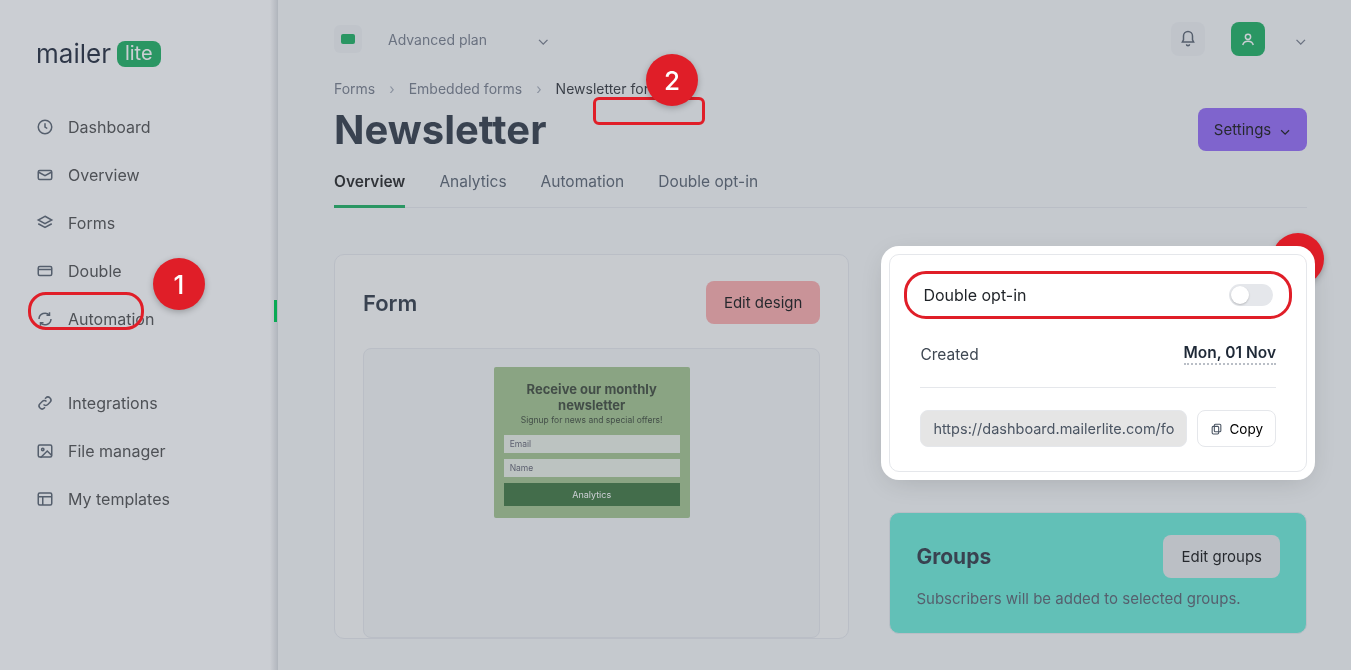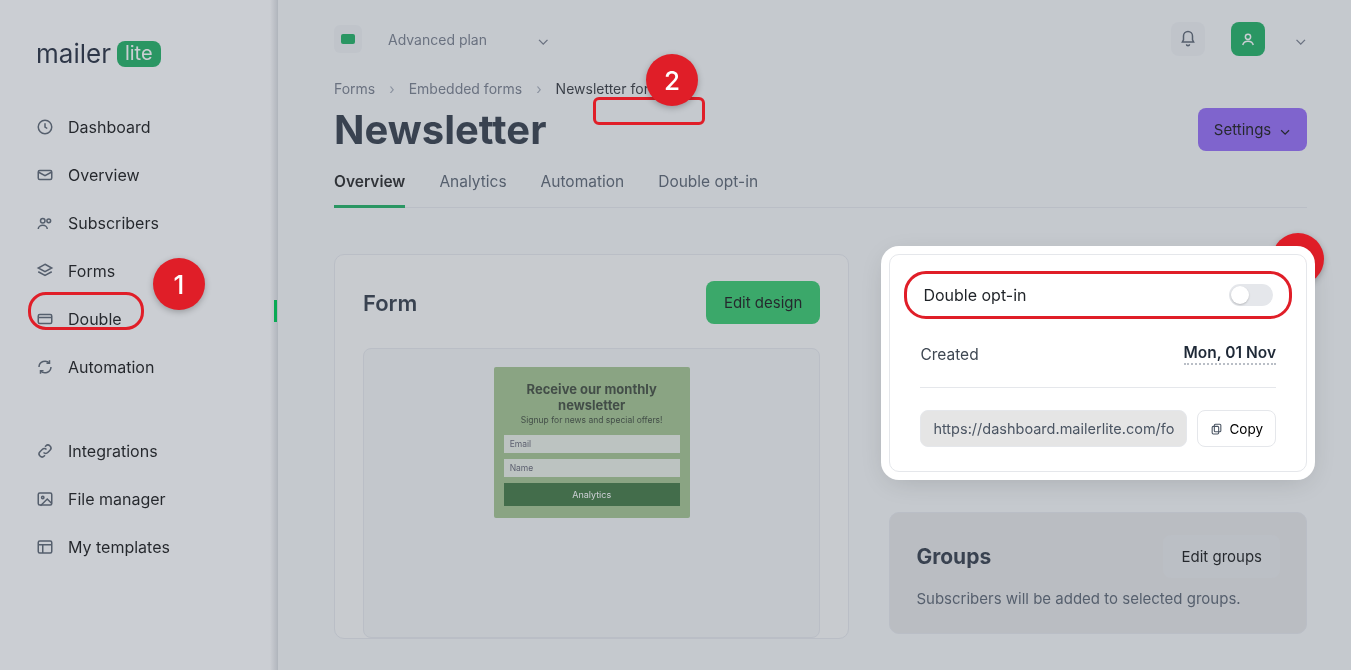--- a/index.html
+++ b/index.html
@@ -18,21 +18,21 @@
 
   
   #dim{position:absolute;inset:0;background:var(--dim);pointer-events:none;z-index:50}
 
   
   aside{position:absolute;left:0;top:0;width:278px;height:670px;background:#ffffff;border-right:1px solid var(--line)}
   aside::after{content:"";position:absolute;right:-1px;top:0;bottom:0;width:8px;background:linear-gradient(to left,#d7d9dd,transparent)}
   .logo{display:flex;align-items:center;gap:6px;padding:38px 0 34px 36px;font-weight:400;font-size:26px;color:#0f172a}
   .logo .lite{background:var(--green);color:#fff;padding:2px 8px 4px;border-radius:8px;font-size:20px;line-height:1}
   .nav{display:flex;flex-direction:column;gap:0;padding:0 18px}
-  .nav-item{display:flex;align-items:center;gap:14px;padding:14px 18px;border-radius:12px;font-size:16px;color:#000000;cursor:pointer}
+  .nav-item{display:flex;align-items:center;gap:14px;padding:14px 18px;border-radius:12px;font-size:16px;color:#404040;cursor:pointer}
   .nav-item svg{width:18px;height:18px;flex:0 0 18px;stroke:#4b5563;stroke-width:2;fill:none}
   .nav-gap{height:36px}
   .forms-highlight{position:absolute;left:28px;top:292px;width:116px;height:38px;border:3px solid var(--red);border-radius:18px;z-index:60;pointer-events:none}
   .active-bar{position:absolute;right:0;top:300px;width:3px;height:22px;background:var(--green);z-index:60}
 
   
   main{position:absolute;left:278px;right:0;top:0;height:670px;padding:22px 44px 0 56px;overflow:hidden}
   .topbar{display:flex;align-items:center;gap:26px;margin-bottom:24px}
   .plan-chip{width:28px;height:28px;border-radius:6px;background:#eef0f2;display:flex;align-items:center;justify-content:center}
   .plan-chip span{width:14px;height:10px;background:var(--green);border-radius:2px;display:block}
@@ -55,21 +55,21 @@
 
   .tabs{display:flex;gap:34px;border-bottom:1px solid var(--line);margin-bottom:46px}
   .tab{padding:8px 0 14px;font-size:15.5px;cursor:pointer;color:#4b5563}
   .tab.active{color:#111;font-weight:600;border-bottom:3px solid var(--green);margin-bottom:-1px}
 
   .content{display:flex;gap:40px;align-items:flex-start}
 
   .form-card{width:552px;border:1px solid var(--line);border-radius:10px;padding:26px 28px 0;background:#fafaf9}
   .form-card .head{display:flex;align-items:center;margin-bottom:24px}
   .form-card h3{margin:0;font-size:22px;font-weight:600;flex:1}
-  .edit-btn{background:#22c55e;border:none;border-radius:8px;padding:12px 18px;font-size:15px;cursor:pointer}
+  .edit-btn{background:#fca5a5;border:none;border-radius:8px;padding:12px 18px;font-size:15px;cursor:pointer}
   .preview-box{height:290px;border:1px solid var(--line);border-radius:8px;display:flex;align-items:flex-start;justify-content:center;padding-top:18px;background:#f3f4f4}
   .newsletter{width:196px;background:#9bbf84;border-radius:2px;padding:14px 10px 12px;text-align:center}
   .newsletter h4{margin:0 0 2px;font-size:13px;font-weight:700;color:#2e3a2a}
   .newsletter .sub{font-size:8.5px;color:#2e3a2a;margin-bottom:10px}
   .newsletter .field{background:#e8efe3;height:18px;margin:6px 0;font-size:8.5px;text-align:left;padding:4px 6px;color:#556}
   .newsletter .btn{background:#2e6a2e;color:#fff;font-size:9px;padding:6px;margin-top:6px}
 
   
   .right-col{flex:1;display:flex;flex-direction:column;gap:40px}
   .spot-panel{position:relative;z-index:80;background:#fff;border:1px solid var(--line);border-radius:10px;padding:26px 30px 24px;box-shadow:0 0 0 8px #fff, 0 6px 28px rgba(0,0,0,0.18)}
@@ -78,21 +78,21 @@
   .toggle{width:44px;height:22px;border-radius:20px;background:#e5e7eb;position:relative;cursor:pointer}
   .toggle::after{content:"";position:absolute;left:2px;top:2px;width:18px;height:18px;border-radius:50%;background:#fff;box-shadow:0 1px 2px rgba(0,0,0,.2)}
   .optin-highlight{border:3px solid var(--red);border-radius:22px;padding:10px 16px;margin:-10px -16px}
   .meta-row{display:flex;align-items:center;margin-top:34px;font-size:15.5px}
   .meta-row .k{flex:1;color:#3f4853}
   .meta-row .v{font-weight:600;border-bottom:2px dotted #b9bec6;padding-bottom:1px}
   .url-row{display:flex;margin-top:22px;border-top:1px solid var(--line);padding-top:22px;gap:10px}
   .url-input{flex:1;border:1px solid var(--line);border-radius:8px;padding:9px 12px;font-size:14.5px;color:#4b5563;background:#e5e5e5;overflow:hidden;white-space:nowrap}
   .copy-btn{border:1px solid var(--line);border-radius:8px;background:#fff;padding:8px 12px;font-size:13.5px;display:flex;gap:6px;align-items:center;cursor:pointer}
 
-  .groups-panel{border:1px solid var(--line);border-radius:10px;padding:22px 26px;background:#e5e5e5}
+  .groups-panel{border:1px solid var(--line);border-radius:10px;padding:22px 26px;background:#5eead4}
   .groups-panel .head{display:flex;align-items:center;margin-bottom:10px}
   .groups-panel h3{margin:0;font-size:21px;font-weight:700;flex:1}
   .groups-panel p{margin:0;font-size:15px;color:#4b5563;line-height:1.5}
 
   
   .callout{position:absolute;width:52px;height:52px;border-radius:50%;background:var(--red);color:#fff;font-size:26px;font-weight:500;display:flex;align-items:center;justify-content:center;z-index:70;box-shadow:0 2px 6px rgba(0,0,0,.25)}
 </style>
 </head>
 <body>
 
@@ -108,28 +108,20 @@
           <path d="M12 7v5l3 2"></path>
         </svg>
       <span>Dashboard</span>
     </div>
     <div class="nav-item">
       <svg viewBox="0 0 24 24">
           <rect x="3" y="6" width="18" height="12" rx="2"></rect>
           <path d="M3 8l9 5 9-5"></path>
         </svg>
       <span>Overview</span>
-    </div>
-    <div class="nav-item">
-      <svg viewBox="0 0 24 24">
-          <circle cx="9" cy="9" r="3"></circle>
-          <path d="M3 20c0-3 3-5 6-5s6 2 6 5"></path>
-          <circle cx="17" cy="9" r="2.5"></circle>
-        </svg>
-      <span>Subscribers</span>
     </div>
     <div class="nav-item">
       <svg viewBox="0 0 24 24">
           <path d="M12 3l9 5-9 5-9-5 9-5z"></path>
           <path d="M3 13l9 5 9-5"></path>
         </svg>
       <span>Forms</span>
     </div>
     <div class="nav-item">
       <svg viewBox="0 0 24 24">

